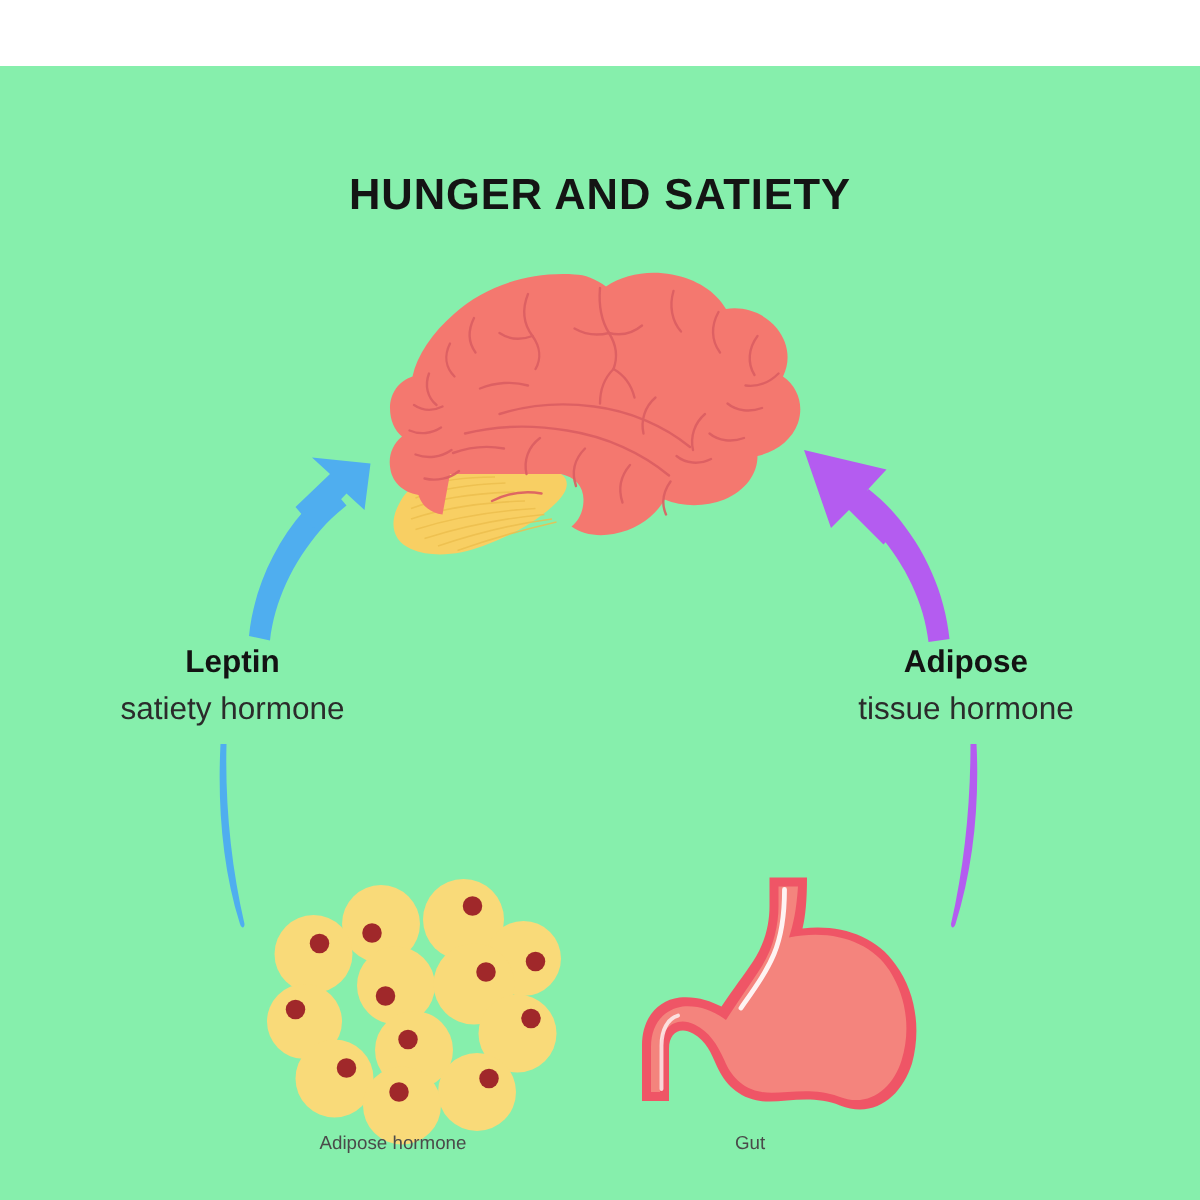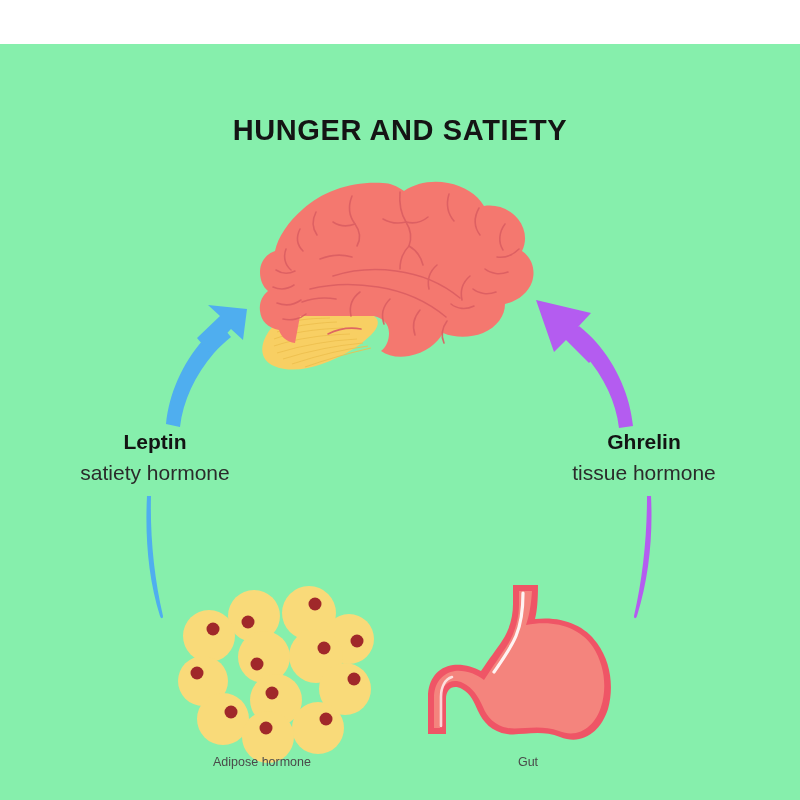--- a/index.html
+++ b/index.html
@@ -62,21 +62,21 @@
   }
   .organ-caption {
     position: absolute;
     text-align: center;
     width: 220px;
     font-size: 12.5px;
     color: #4a4a4a;
     line-height: 1.2;
   }
   .organ-caption.adipose { left: 152px; top: 711px; }
-  .organ-caption.gut     { left: 418px; top: 711px; }
+  .organ-caption.gut     { left: 390px; top: 711px; }
 </style>
 </head>
 <body>
 
 <div id="canvas">
 
   <svg id="diagram-svg" viewBox="0 0 800 800" xmlns="http://www.w3.org/2000/svg">
 
     <g>
 
@@ -285,21 +285,21 @@
   </svg>
 
   <div class="page-title">HUNGER AND SATIETY</div>
 
   <div class="hormone-block left">
     <div class="hormone-name">Leptin</div>
     <div class="hormone-sub">satiety hormone</div>
   </div>
 
   <div class="hormone-block right">
-    <div class="hormone-name">Ghrelin</div>
+    <div class="hormone-name">Adipose</div>
     <div class="hormone-sub">tissue hormone</div>
   </div>
 
   <div class="organ-caption adipose">Adipose hormone</div>
 
   <div class="organ-caption gut">Gut</div>
 
 </div>
 
 </body></html>

